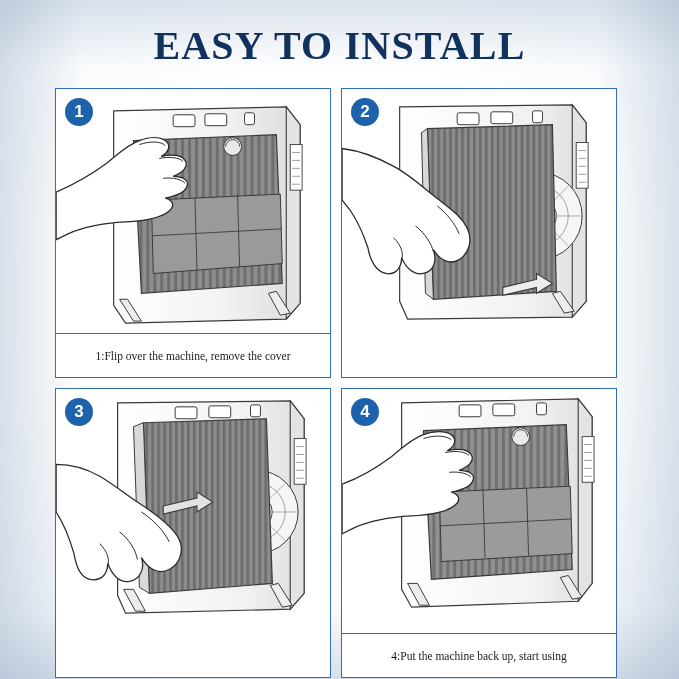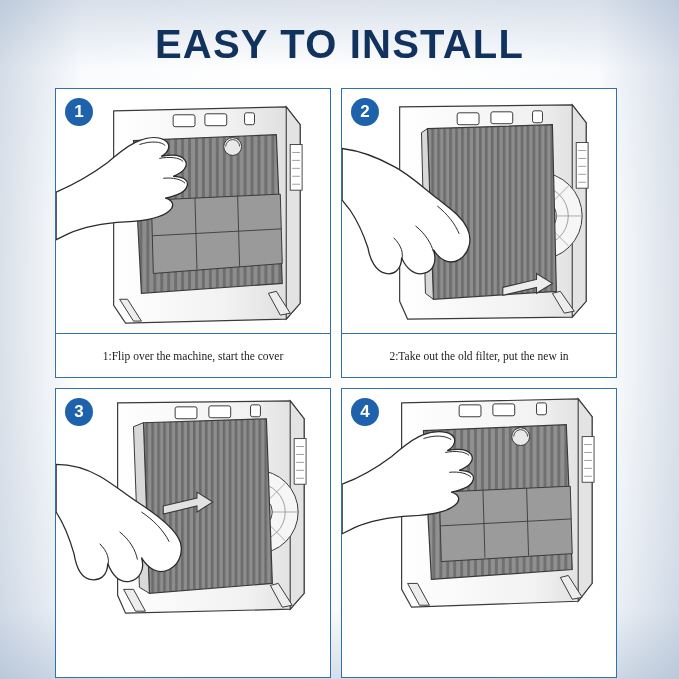--- a/index.html
+++ b/index.html
@@ -33,21 +33,21 @@
   .title {
     position: absolute;
     top: 22px;
     left: 0;
     width: 679px;
     text-align: center;
     font-size: 40px;
     font-weight: bold;
     letter-spacing: 1.2px;
     color: #12325e;
-    font-family: Liberation Sans, sans-serif;
+    font-family: Liberation Serif, serif;
     z-index: 5;
   }
   .grid {
     position: absolute;
     top: 88px;
     left: 55px;
     width: 572px;
     height: 572px;
     display: grid;
     grid-template-columns: 276px 276px;
@@ -175,21 +175,21 @@
           </g>
 
           <path d="M84 56 C96 52 106 53 110 57" fill="none" stroke="#2b2b2b" stroke-width="1"></path>
           <path d="M104 70 C114 68 124 69 128 73" fill="none" stroke="#2b2b2b" stroke-width="1"></path>
           <path d="M108 90 C118 89 126 91 130 95" fill="none" stroke="#2b2b2b" stroke-width="1"></path>
 
           <circle cx="178" cy="58" r="9" fill="#e9e9e9" stroke="#3a3a3a" stroke-width="1"></circle>
           <path d="M171 58 a7 7 0 0 1 14 0" fill="none" stroke="#3a3a3a" stroke-width="0.9"></path>
         </svg>
       </div>
-      <div class="caption">1:Flip over the machine, start the cover</div>
+      <div class="caption">1:Flip over the machine, remove the cover</div>
     </div>
 
     <div class="card">
       <div class="badge">2</div>
       <div class="stage">
         <svg viewBox="0 0 276 246" xmlns="http://www.w3.org/2000/svg">
           <defs>
             <pattern id="pleat2" width="6" height="6" patternUnits="userSpaceOnUse">
               <rect width="6" height="6" fill="#8d8d8d"></rect>
               <rect width="2.6" height="6" fill="#6b6b6b"></rect>
@@ -247,21 +247,20 @@
                      C60 182 52 188 44 186 C34 184 28 172 26 160
                      C22 148 16 134 8 122 L0 112 Z"></path>
           </g>
           <path d="M96 118 C106 126 114 136 118 146" fill="none" stroke="#2b2b2b" stroke-width="1"></path>
           <path d="M74 138 C84 146 90 156 92 164" fill="none" stroke="#2b2b2b" stroke-width="1"></path>
           <path d="M52 150 C60 158 62 166 60 172" fill="none" stroke="#2b2b2b" stroke-width="1"></path>
 
           <path d="M212 206 L224 226 L234 224 L220 204 Z" fill="#ededed" stroke="#3a3a3a" stroke-width="1"></path>
         </svg>
       </div>
-      <div class="caption">2:Take out the old filter, put the new in</div>
     </div>
 
     <div class="card">
       <div class="badge">3</div>
       <div class="stage">
         <svg viewBox="0 0 276 246" xmlns="http://www.w3.org/2000/svg">
           <defs>
             <pattern id="pleat3" width="6" height="6" patternUnits="userSpaceOnUse">
               <rect width="6" height="6" fill="#8d8d8d"></rect>
               <rect width="2.6" height="6" fill="#6b6b6b"></rect>
@@ -382,16 +381,17 @@
           <path d="M104 64 C114 62 124 63 128 67" fill="none" stroke="#2b2b2b" stroke-width="1"></path>
           <path d="M108 84 C118 83 126 85 130 89" fill="none" stroke="#2b2b2b" stroke-width="1"></path>
 
           <circle cx="180" cy="48" r="9" fill="#e9e9e9" stroke="#3a3a3a" stroke-width="1"></circle>
           <path d="M173 48 a7 7 0 0 1 14 0" fill="none" stroke="#3a3a3a" stroke-width="0.9"></path>
 
           <path d="M66 196 L78 218 L88 218 L76 196 Z" fill="#ededed" stroke="#3a3a3a" stroke-width="1"></path>
           <path d="M220 190 L232 212 L242 210 L228 188 Z" fill="#ededed" stroke="#3a3a3a" stroke-width="1"></path>
         </svg>
       </div>
+      <div class="caption">4:Put the machine back up, start using</div>
     </div>
 
   </div>
 </div>
 
 </body></html>

